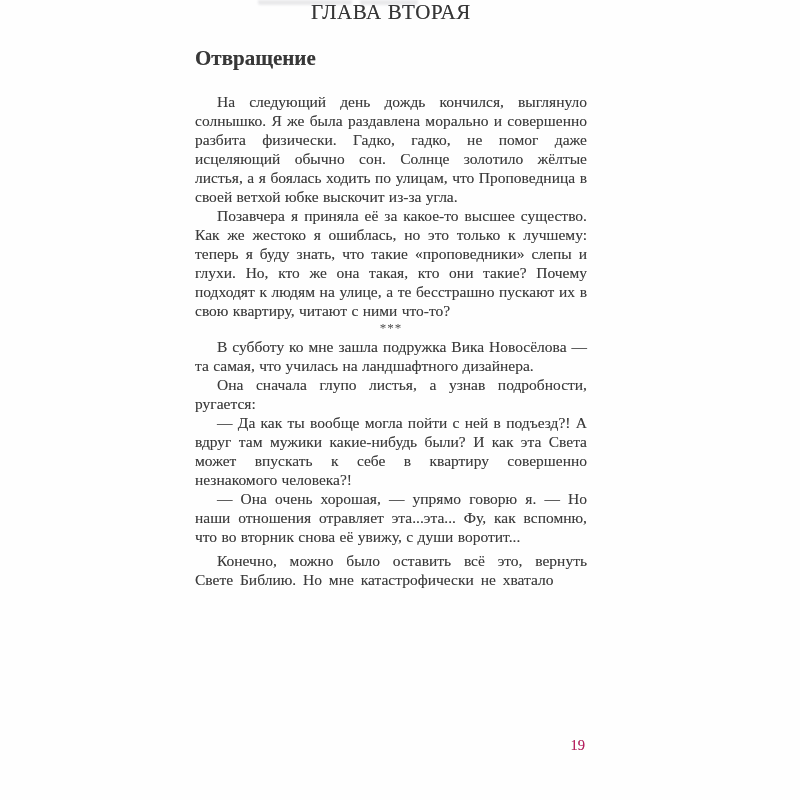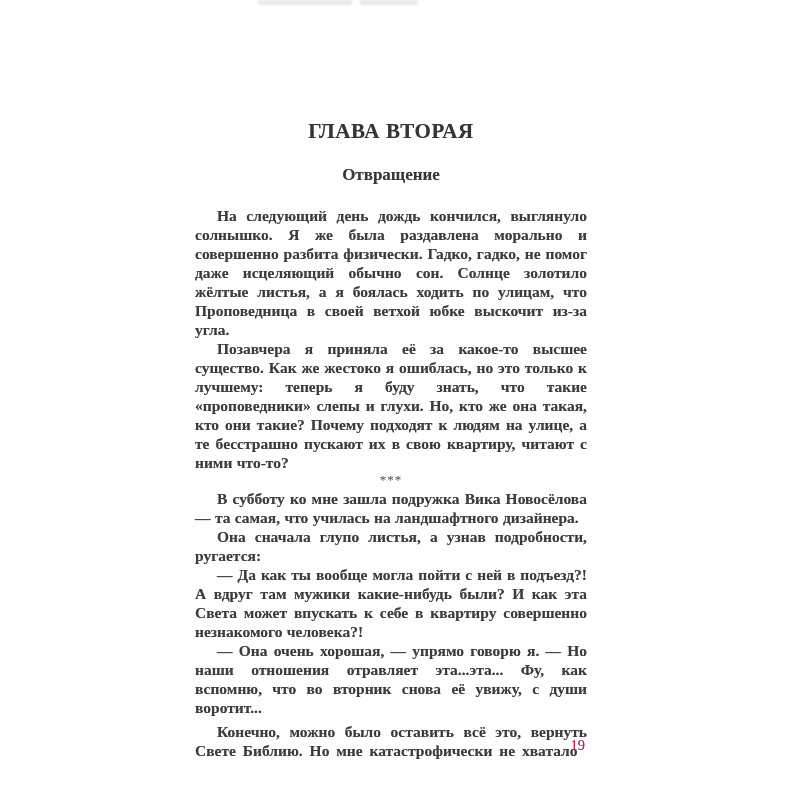--- a/index.html
+++ b/index.html
@@ -31,50 +31,47 @@
 
   .page-column {
     position: absolute;
     left: 195px;
     top: 0;
     width: 392px;
     height: 800px;
   }
   .chapter-title {
     margin: 0;
-    padding-top: 119px;
     text-align: center;
     font-size: 21px;
-    font-weight: bold;
+    font-weight: normal;
     letter-spacing: 0.6px;
     color: #353535;
     text-shadow: 0 0 0.6px rgba(60,60,60,0.55);
   }
   .section-title {
     margin: 0;
     padding-top: 21px;
-    text-align: center;
-    font-size: 17px;
+    font-size: 21px;
     font-weight: bold;
     color: #383838;
     text-shadow: 0 0 0.6px rgba(60,60,60,0.5);
   }
   .body-text {
     margin-top: 21px;
   }
   .body-text p {
     margin: 0;
     font-size: 15.5px;
     line-height: 19px;
     text-align: justify;
     text-indent: 22px;
     color: #3c3c3c;
     text-shadow: 0 0 0.5px rgba(60,60,60,0.45);
     word-spacing: 0.5px;
-    font-weight: bold;
   }
   .body-text p.last-para {
     margin-top: 5px;
     word-spacing: 3px;
   }
   .separator {
     text-align: center;
     font-size: 13px;
     line-height: 14px;
     letter-spacing: 1px;

